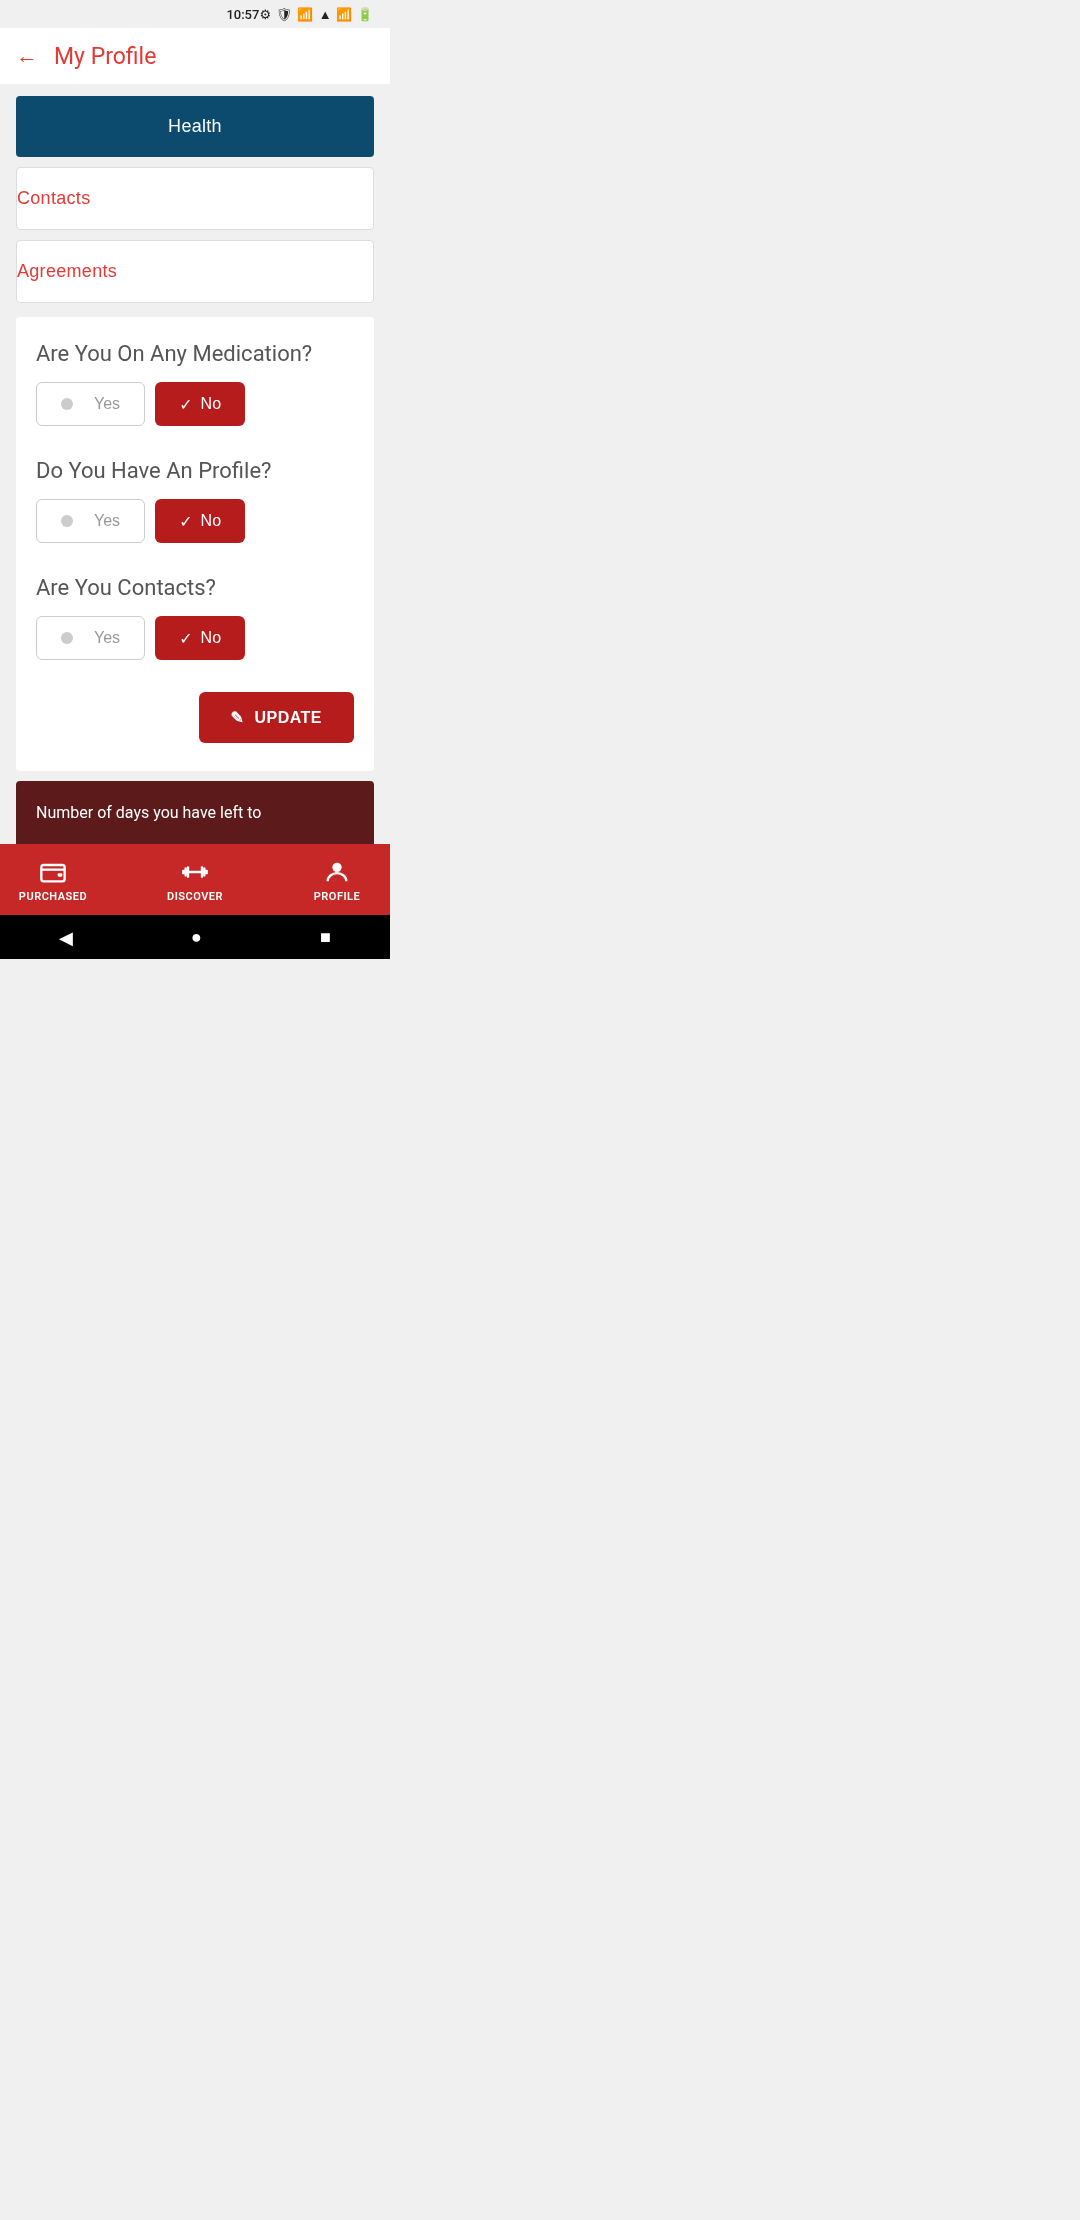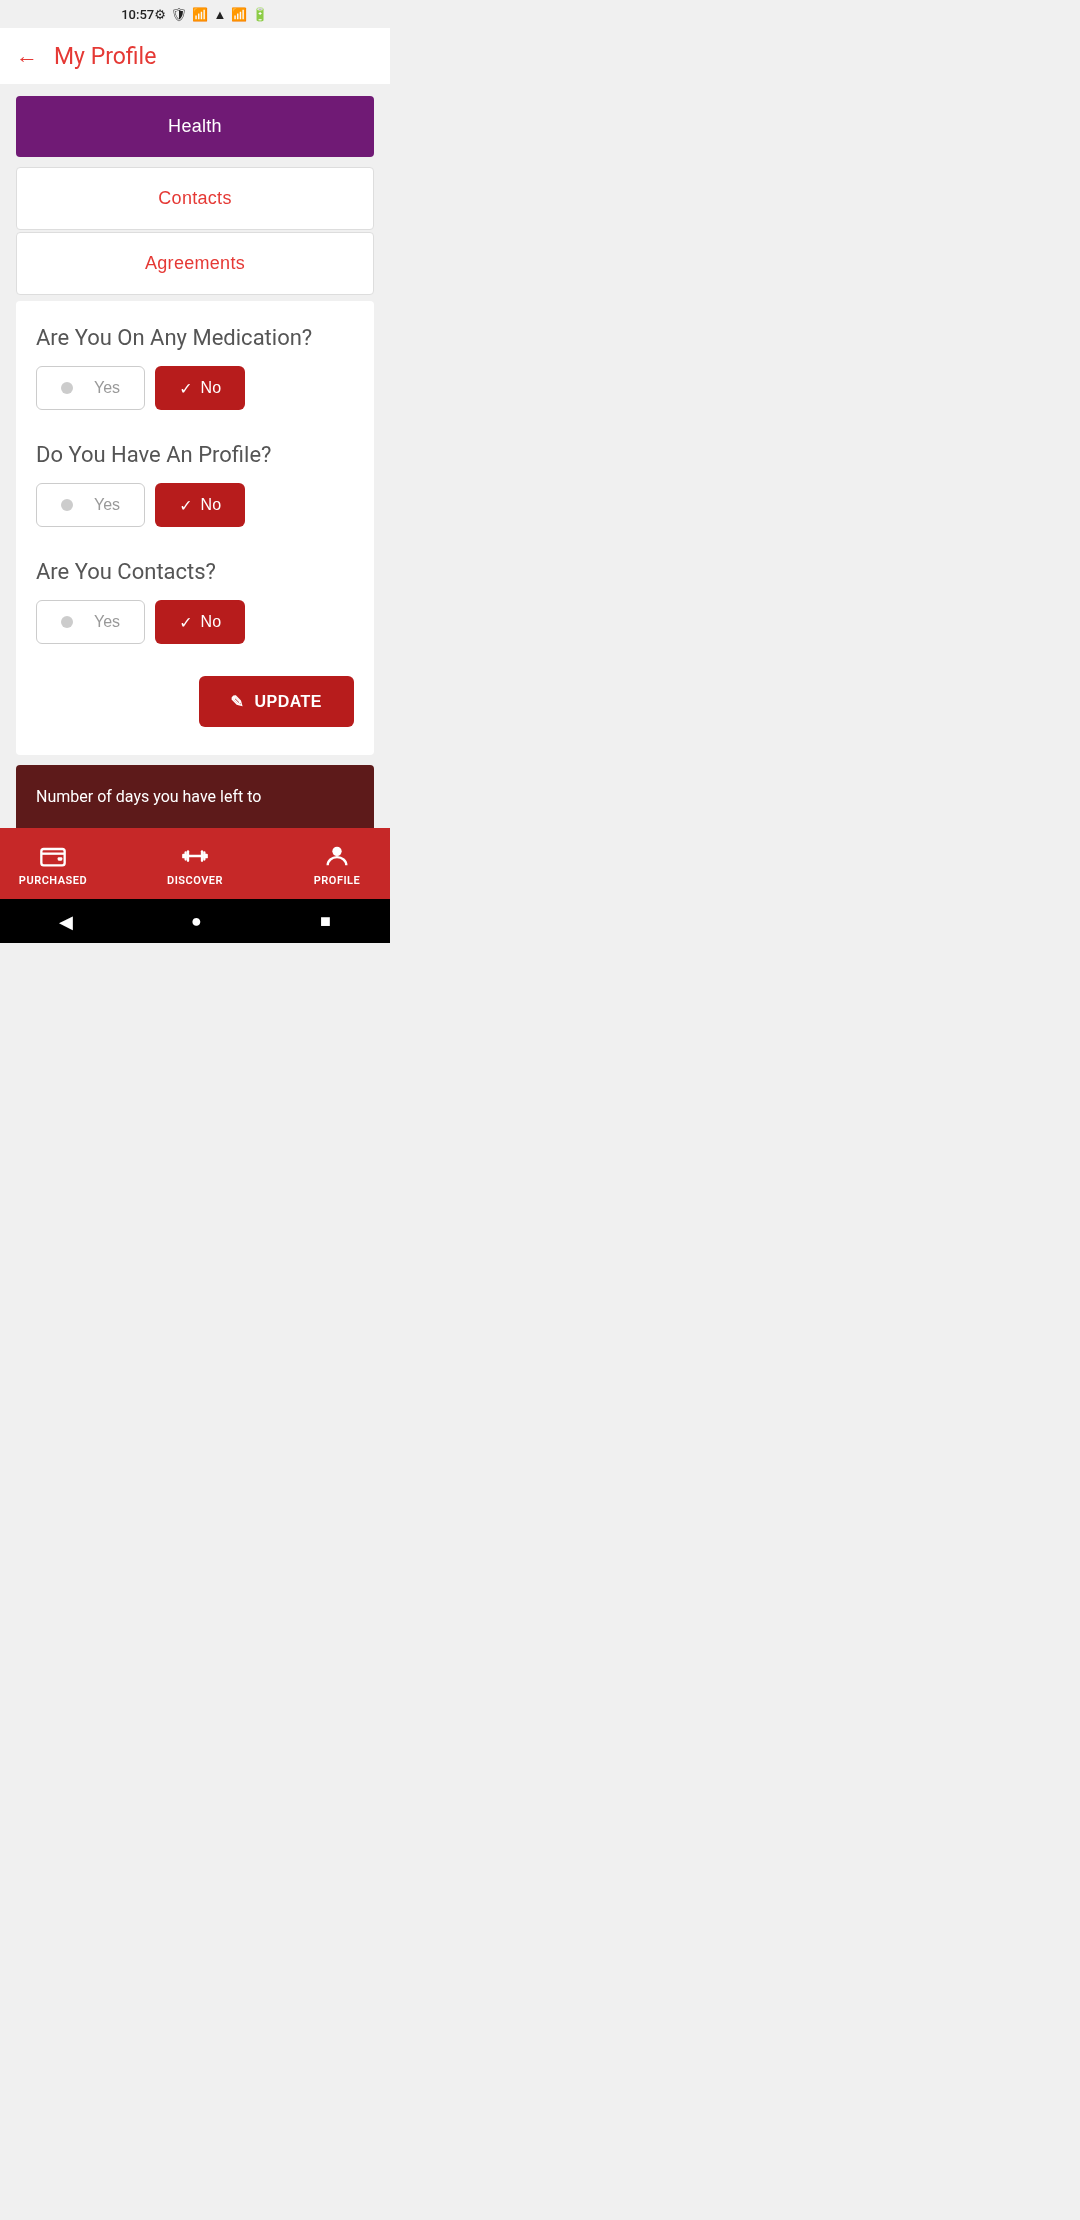--- a/index.html
+++ b/index.html
@@ -13,21 +13,21 @@
       overflow-x: hidden;
     }
 
     
     .status-bar {
       width: 100%;
       height: 28px;
       background: #f0f0f0;
       display: flex;
       align-items: center;
-      justify-content: center;
+      justify-content: flex-end;
       padding: 0 16px;
       font-size: 13px;
       font-weight: 500;
       color: #222;
     }
     .status-icons {
       display: flex;
       align-items: center;
       gap: 5px;
     }
@@ -55,43 +55,43 @@
 
     
     .content {
       padding: 12px 16px 0 16px;
       background: #f0f0f0;
     }
 
     
     .tab-health {
       width: 100%;
-      background: #701a75;
+      background: #0c4a6e;
       border: none;
       border-radius: 4px;
       color: #fff;
       font-size: 18px;
       font-weight: 500;
       padding: 20px 0;
       text-align: center;
       margin-bottom: 10px;
       cursor: pointer;
       letter-spacing: 0.3px;
     }
     .tab-outline {
       width: 100%;
       background: #fff;
       border: 1px solid #ddd;
       border-radius: 4px;
       color: #e53935;
       font-size: 18px;
       font-weight: 400;
       padding: 20px 0;
-      text-align: center;
-      margin-bottom: 2px;
+      text-align: left;
+      margin-bottom: 10px;
       cursor: pointer;
       letter-spacing: 0.3px;
     }
 
     
     .health-card {
       background: #fff;
       border-radius: 4px;
       padding: 24px 20px 28px 20px;
       margin-top: 4px;

